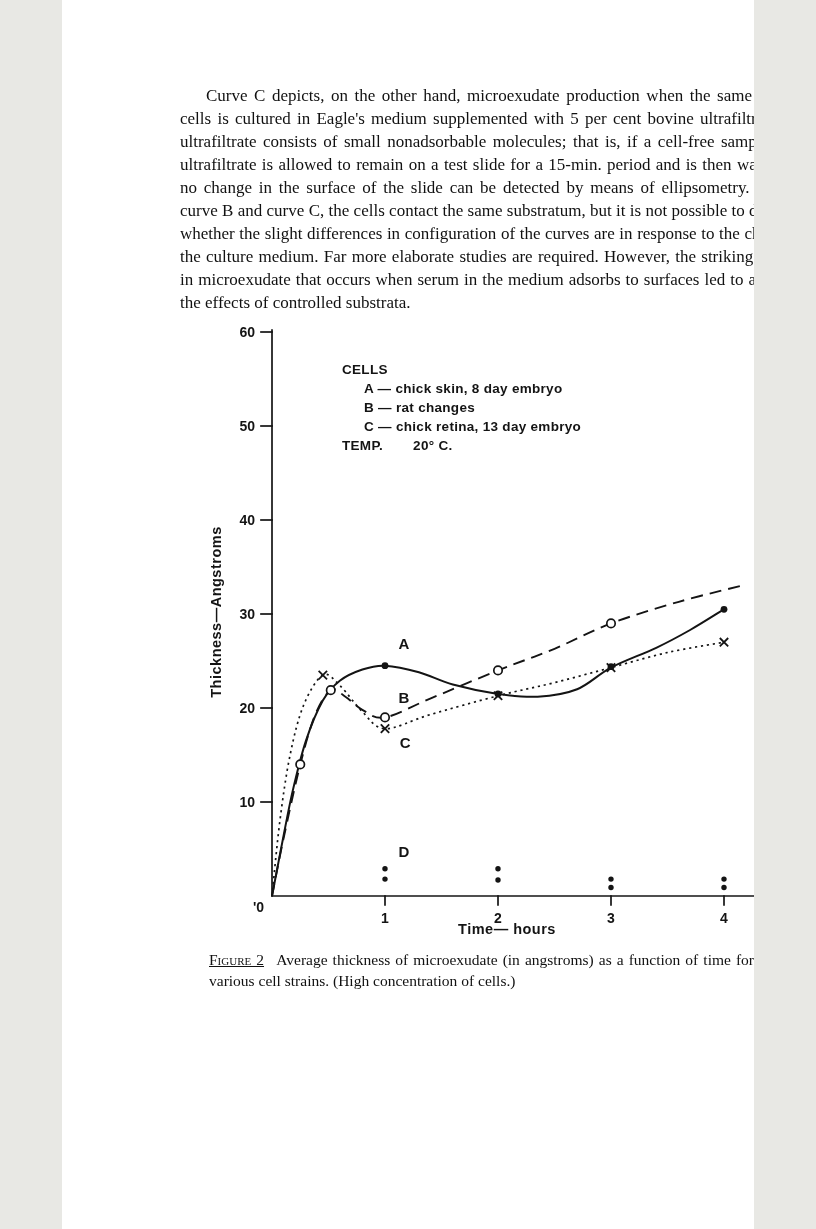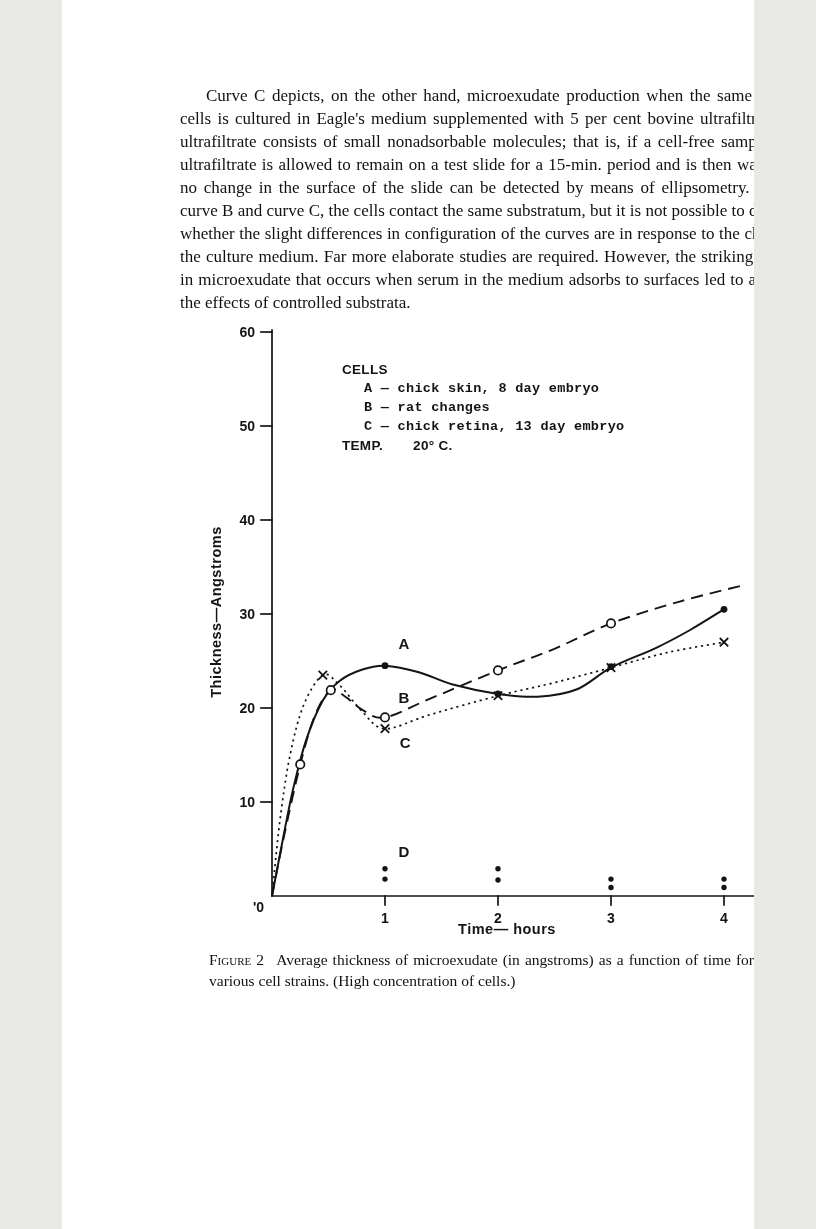--- a/index.html
+++ b/index.html
@@ -51,31 +51,31 @@
   .legend{
     position:absolute;
     left:110px;top:38px;
     font:bold 13.5px "Liberation Sans", sans-serif;
     line-height:19px;
     color:#141414;
     letter-spacing:.3px;
     white-space:nowrap;
     margin-left:25px;
   }
-  .legend-entry{padding-left:22px;font-family:Liberation Mono, monospace;}
+  .legend-entry{padding-left:22px;}
   .legend-temp .temp-value{margin-left:26px;}
   .caption{
     width:545px;
     margin-left:29px;
     margin-top:2px;
     font-size:15.5px;
     line-height:21px;
     text-align:justify;
   }
-  .caption-label{margin-right:8px;}
+  .caption-label{margin-right:8px;text-decoration:underline;}
   .smallcaps{font-variant:small-caps;}
   .footer{
     width:637px;
     margin-top:34px;
     display:flex;
     justify-content:space-between;
     font-size:15.5px;
   }
   .footer-volume{margin-left:16px;}
   .footer-year{margin-left:14px;}

